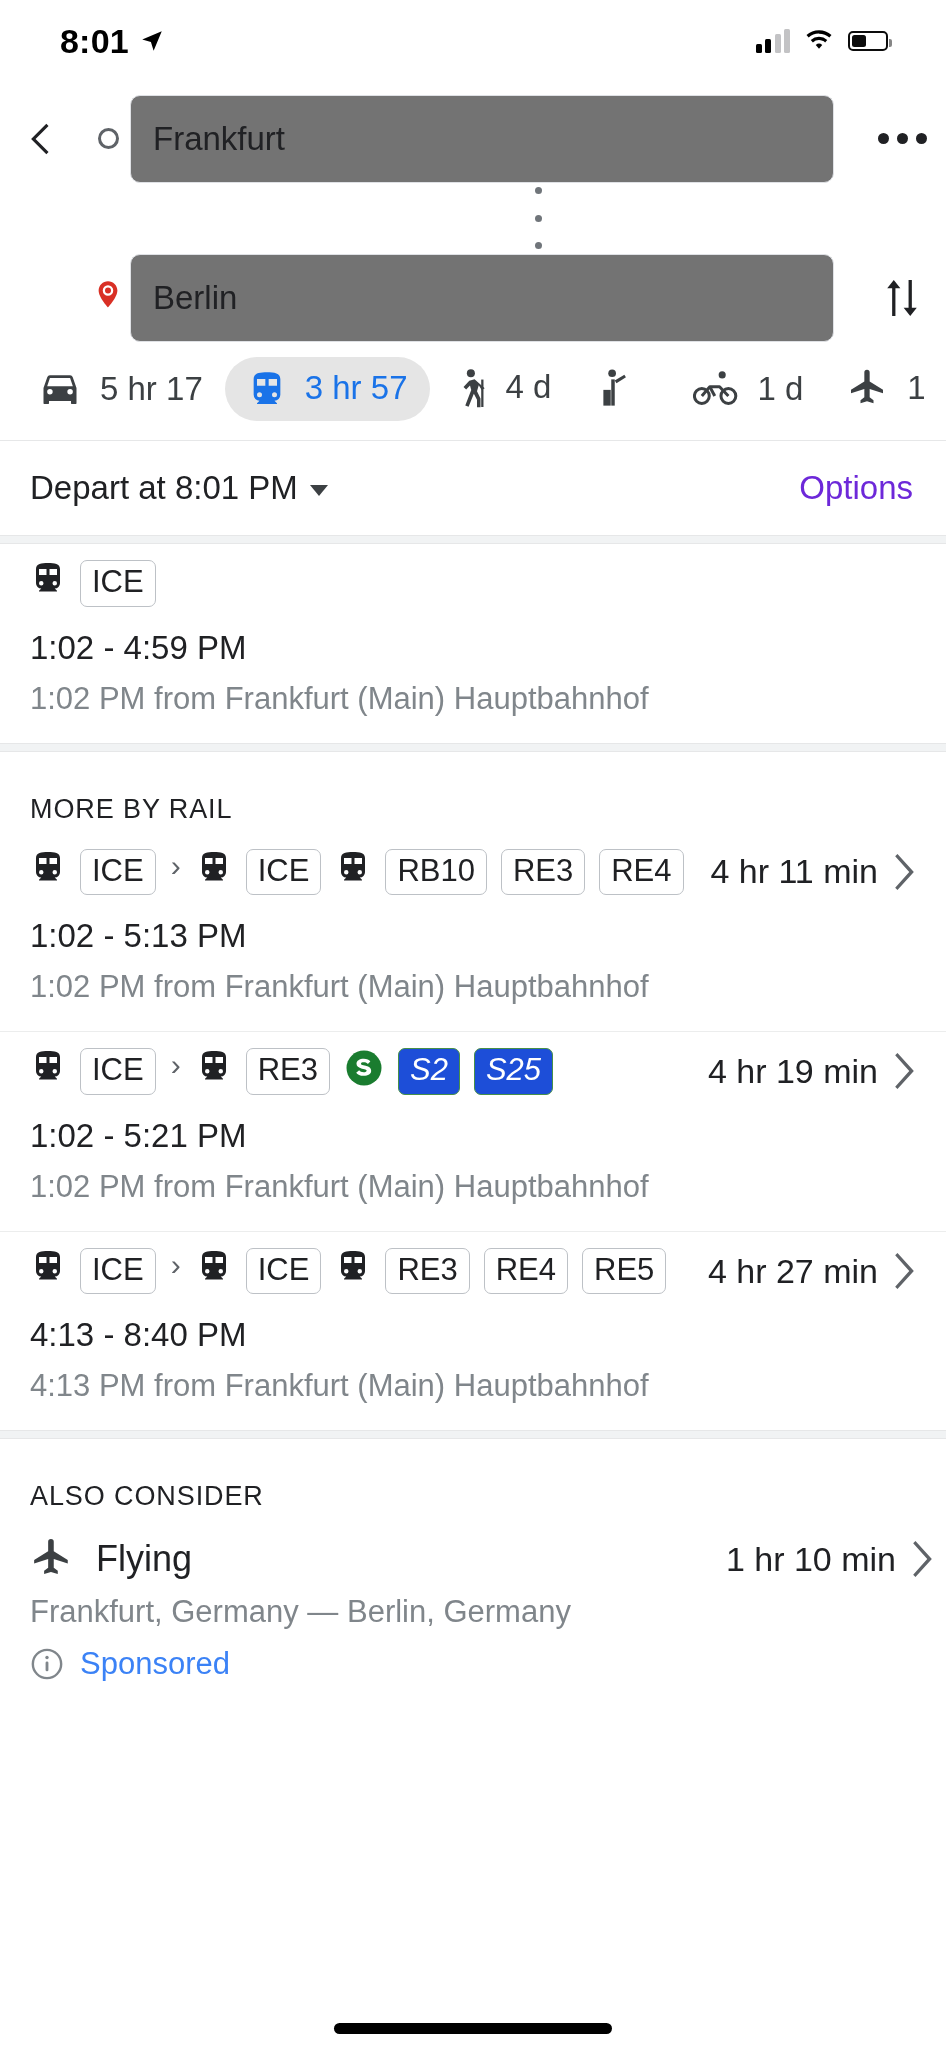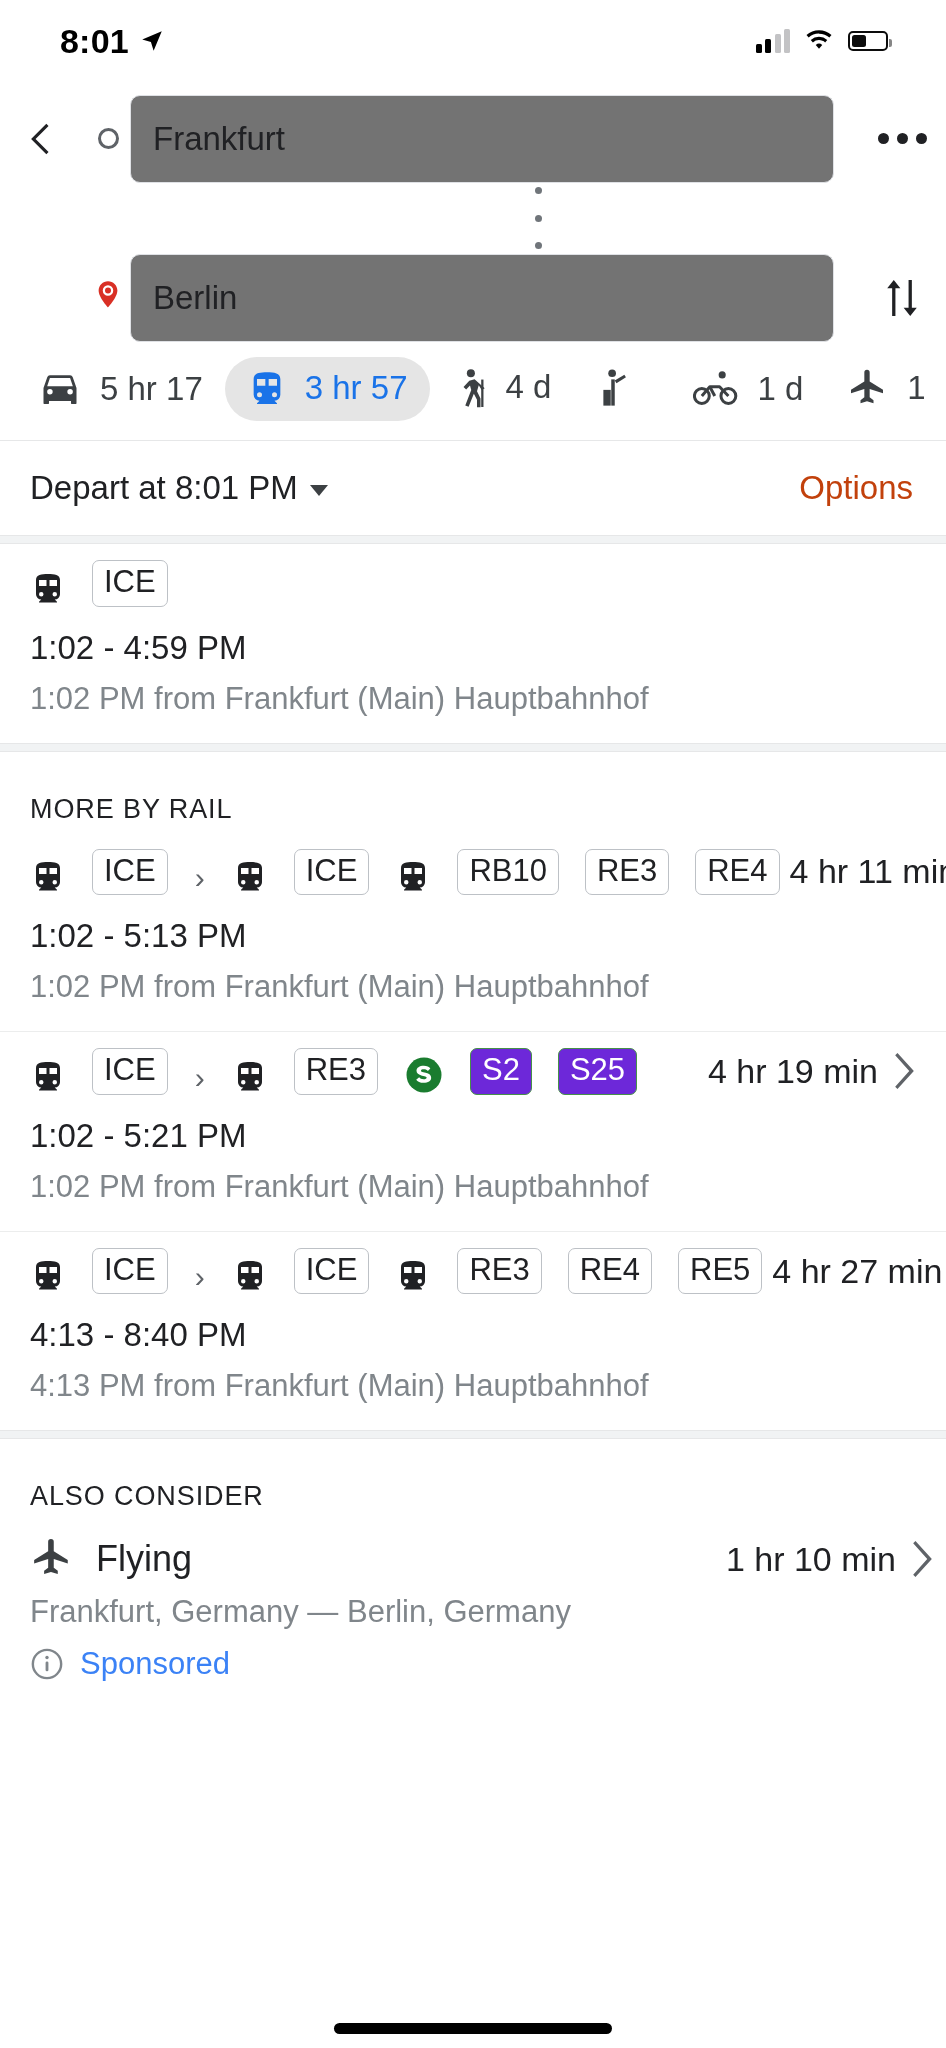--- a/index.html
+++ b/index.html
@@ -64,36 +64,36 @@
   .divider{ height:1px; background:#e6e7e8; }
 
   
   .departbar{ display:flex; align-items:center; justify-content:space-between;
               padding:28px 33px 28px 30px; }
   .depart-left{ display:flex; align-items:center; gap:12px;
                 font-size:33px; color:#202124; }
   .caret{ width:0; height:0; border-left:9px solid transparent;
           border-right:9px solid transparent; border-top:11px solid #3c4043;
           margin-top:4px; }
-  .options{ font-size:33px; color:#c2410c; }
+  .options{ font-size:33px; color:#6d28d9; }
 
   .thickdiv{ height:9px; background:#f1f3f4; border-top:1px solid #e6e7e8;
              border-bottom:1px solid #e6e7e8; }
 
   
   .sechead{ font-size:27px; letter-spacing:.9px; color:#202124;
             padding:42px 30px 8px 30px; }
   .route{ padding:16px 30px 26px 30px; }
   .route-top{ display:flex; align-items:center; justify-content:space-between;
               gap:10px; }
-  .legs{ display:flex; align-items:flex-end; gap:26px; flex-wrap:nowrap; }
+  .legs{ display:flex; align-items:flex-start; gap:14px; flex-wrap:nowrap; }
   .badge{ border:1px solid #bdc1c6; border-radius:7px; padding:3px 11px 5px;
           font-size:31px; color:#202124; line-height:1.18; background:#fff;
           white-space:nowrap; }
-  .badge.green{ background:#6d28d9; border-color:#479049; color:#fff; }
+  .badge.green{ background:#1d4ed8; border-color:#479049; color:#fff;font-style:italic; }
   .arrowsep{ font-size:30px; color:#5f6368; padding:0 1px; }
   .dur{ display:flex; align-items:center; gap:16px; white-space:nowrap; }
   .dur .t{ font-size:34px; color:#202124; }
   .times{ font-size:33px; color:#202124; padding-top:22px; }
   .sub{ font-size:31px; color:#80868b; padding-top:14px; }
   .rowdiv{ height:1px; background:#eceded; margin:0; }
 
   
   .consider-row{ padding:18px 12px 26px 30px; }
   .consider-top{ display:flex; align-items:center; justify-content:space-between; }

